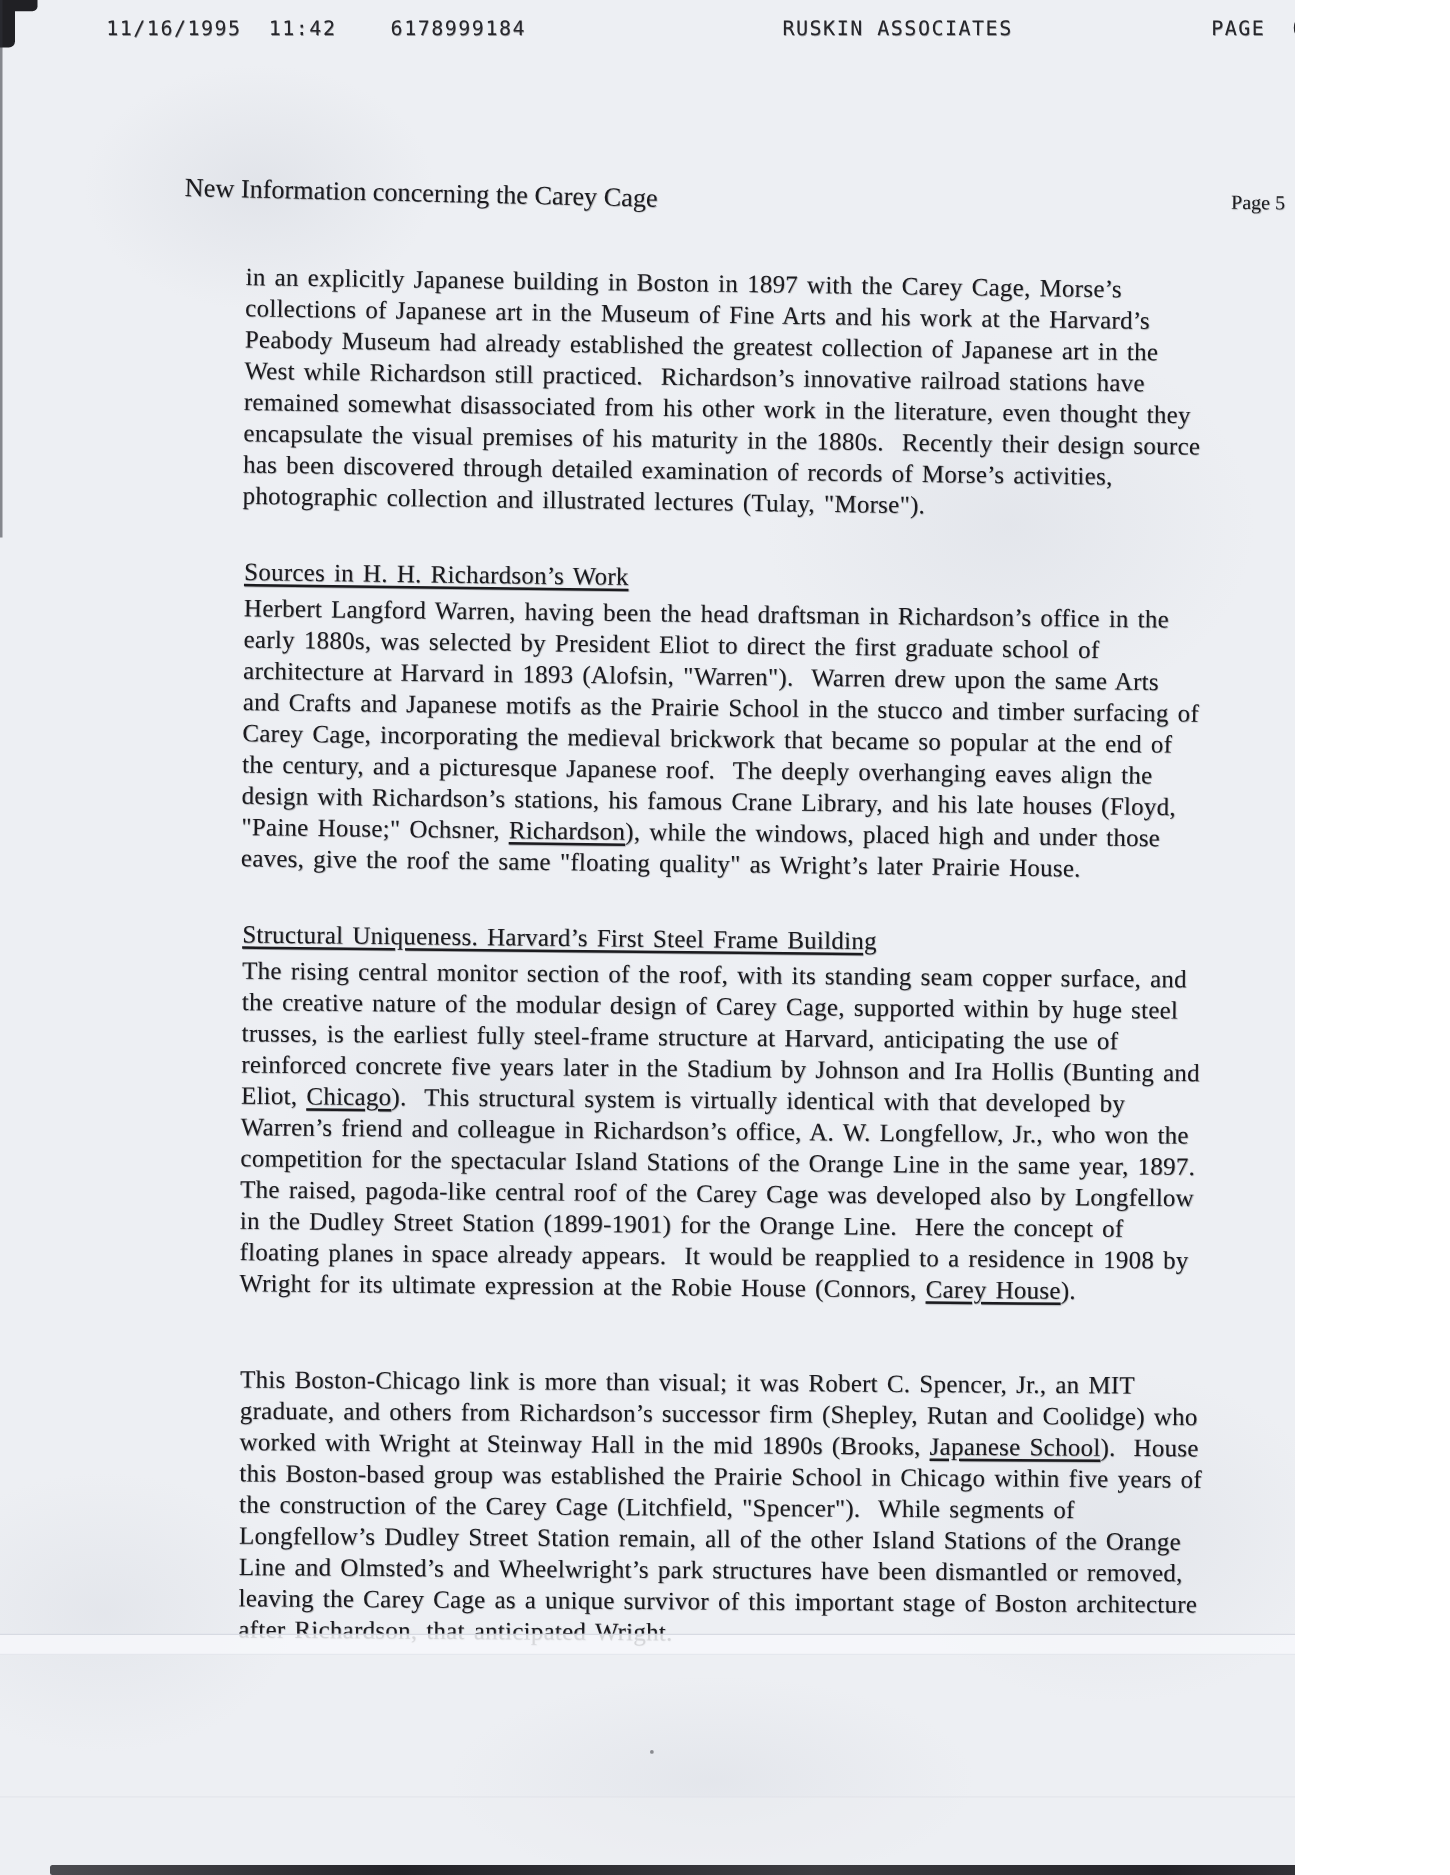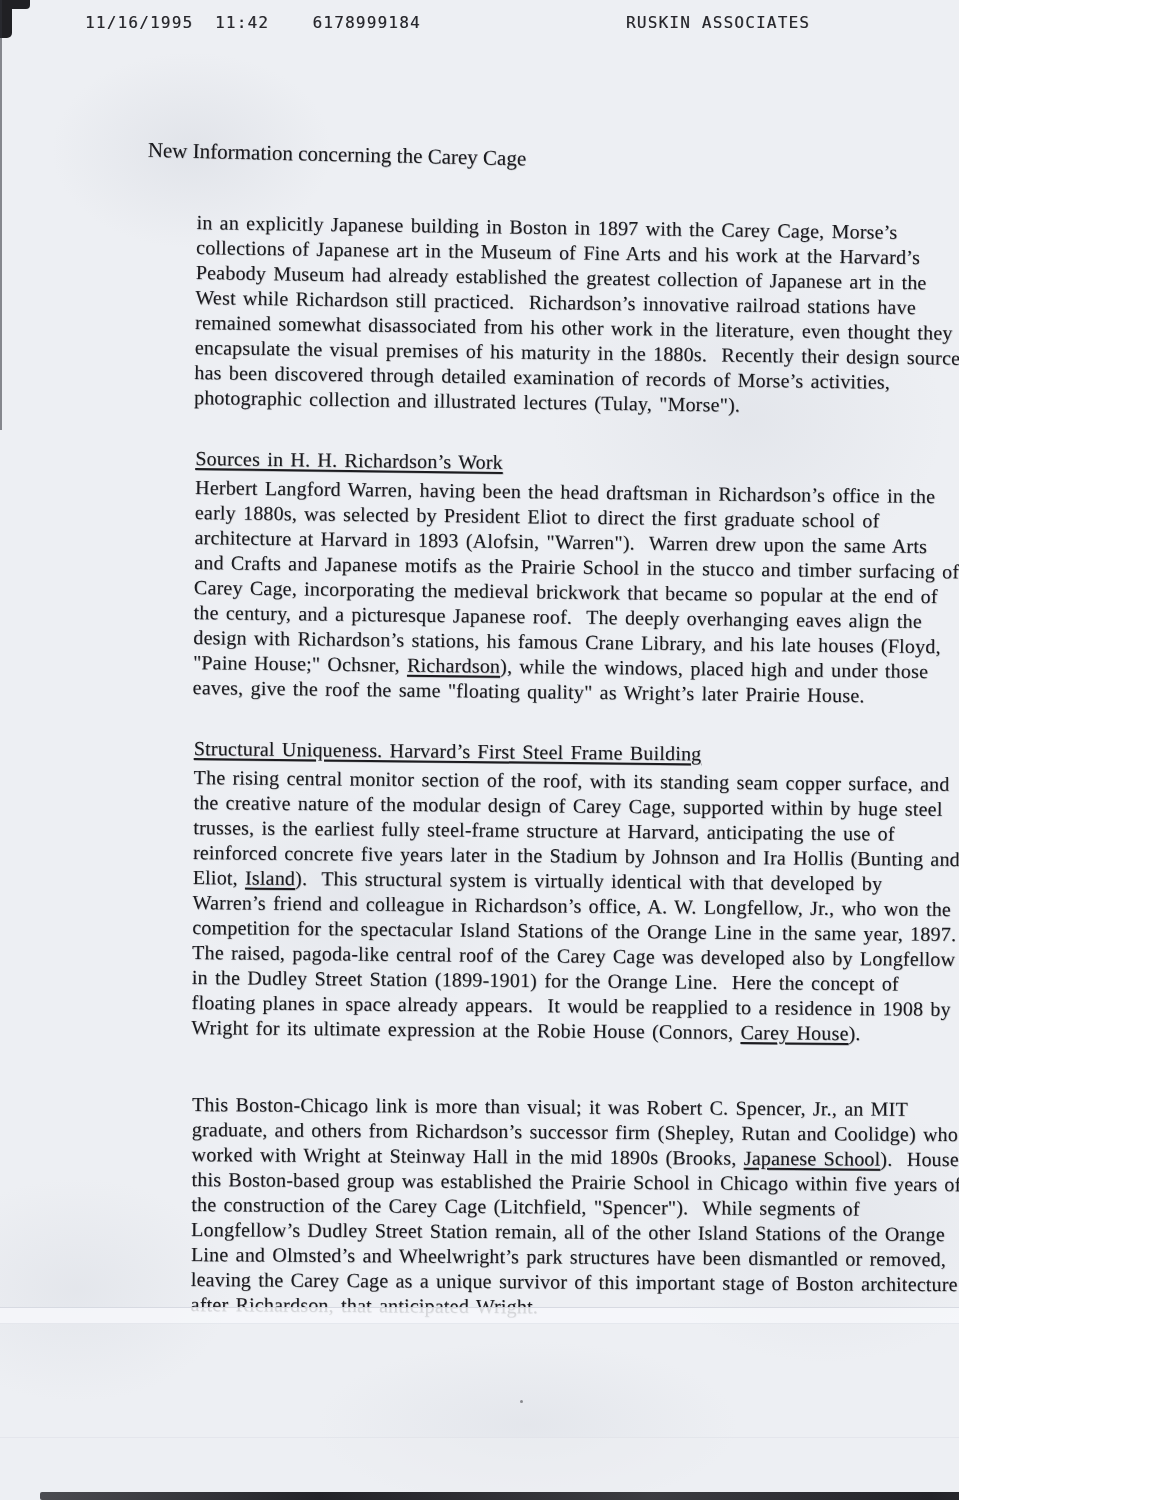--- a/index.html
+++ b/index.html
@@ -2,21 +2,21 @@
 <html><head>
 <meta charset="utf-8">
 <style>
   html, body { margin: 0; padding: 0; }
   body {
     width: 1160px; height: 1500px;
     font-family: "Liberation Serif", "DejaVu Serif", serif;
   }
   .page {
     position: relative;
-    width: 959px; height: 1500px;
+    width: 1036px; height: 1500px;
     overflow: hidden;
     background-color: #edeff3;
     background-image:
       radial-gradient(ellipse 200px 140px at 20% 10%, rgba(203,207,216,0.35), transparent 70%),
       radial-gradient(ellipse 280px 220px at 78% 28%, rgba(205,209,218,0.30), transparent 70%),
       radial-gradient(ellipse 240px 170px at 38% 60%, rgba(204,208,217,0.28), transparent 70%),
       radial-gradient(ellipse 260px 190px at 86% 82%, rgba(203,207,216,0.30), transparent 70%),
       radial-gradient(ellipse 220px 160px at 8% 86%, rgba(204,208,217,0.28), transparent 70%),
       radial-gradient(ellipse 300px 120px at 55% 95%, rgba(206,210,219,0.30), transparent 70%);
   }
@@ -150,21 +150,21 @@
           <div class="line"><span>eaves, give the roof the same "floating quality" as Wright’s later Prairie House.</span></div>
         </div>
         <div class="block heading">
           <div class="line"><span class="u">Structural Uniqueness. Harvard’s First Steel Frame Building</span></div>
         </div>
         <div class="block para">
           <div class="line"><span>The rising central monitor section of the roof, with its standing seam copper surface, and</span></div>
           <div class="line"><span>the creative nature of the modular design of Carey Cage, supported within by huge steel</span></div>
           <div class="line"><span>trusses, is the earliest fully steel-frame structure at Harvard, anticipating the use of</span></div>
           <div class="line"><span>reinforced concrete five years later in the Stadium by Johnson and Ira Hollis (Bunting and</span></div>
-          <div class="line"><span>Eliot, </span><span class="u">Island</span><span>).  This structural system is virtually identical with that developed by</span></div>
+          <div class="line"><span>Eliot, </span><span class="u">Chicago</span><span>).  This structural system is virtually identical with that developed by</span></div>
           <div class="line"><span>Warren’s friend and colleague in Richardson’s office, A. W. Longfellow, Jr., who won the</span></div>
           <div class="line"><span>competition for the spectacular Island Stations of the Orange Line in the same year, 1897.</span></div>
           <div class="line"><span>The raised, pagoda-like central roof of the Carey Cage was developed also by Longfellow</span></div>
           <div class="line"><span>in the Dudley Street Station (1899-1901) for the Orange Line.  Here the concept of</span></div>
           <div class="line"><span>floating planes in space already appears.  It would be reapplied to a residence in 1908 by</span></div>
           <div class="line"><span>Wright for its ultimate expression at the Robie House (Connors, </span><span class="u">Carey House</span><span>).</span></div>
         </div>
         <div class="block para gap">
           <div class="line"><span>This Boston-Chicago link is more than visual; it was Robert C. Spencer, Jr., an MIT</span></div>
           <div class="line"><span>graduate, and others from Richardson’s successor firm (Shepley, Rutan and Coolidge) who</span></div>

